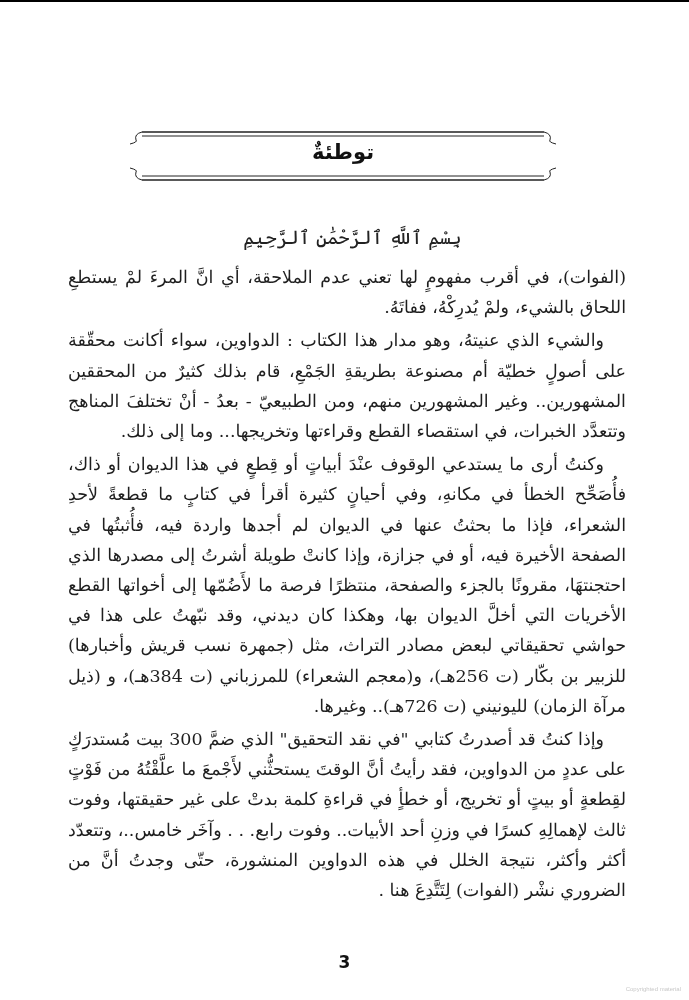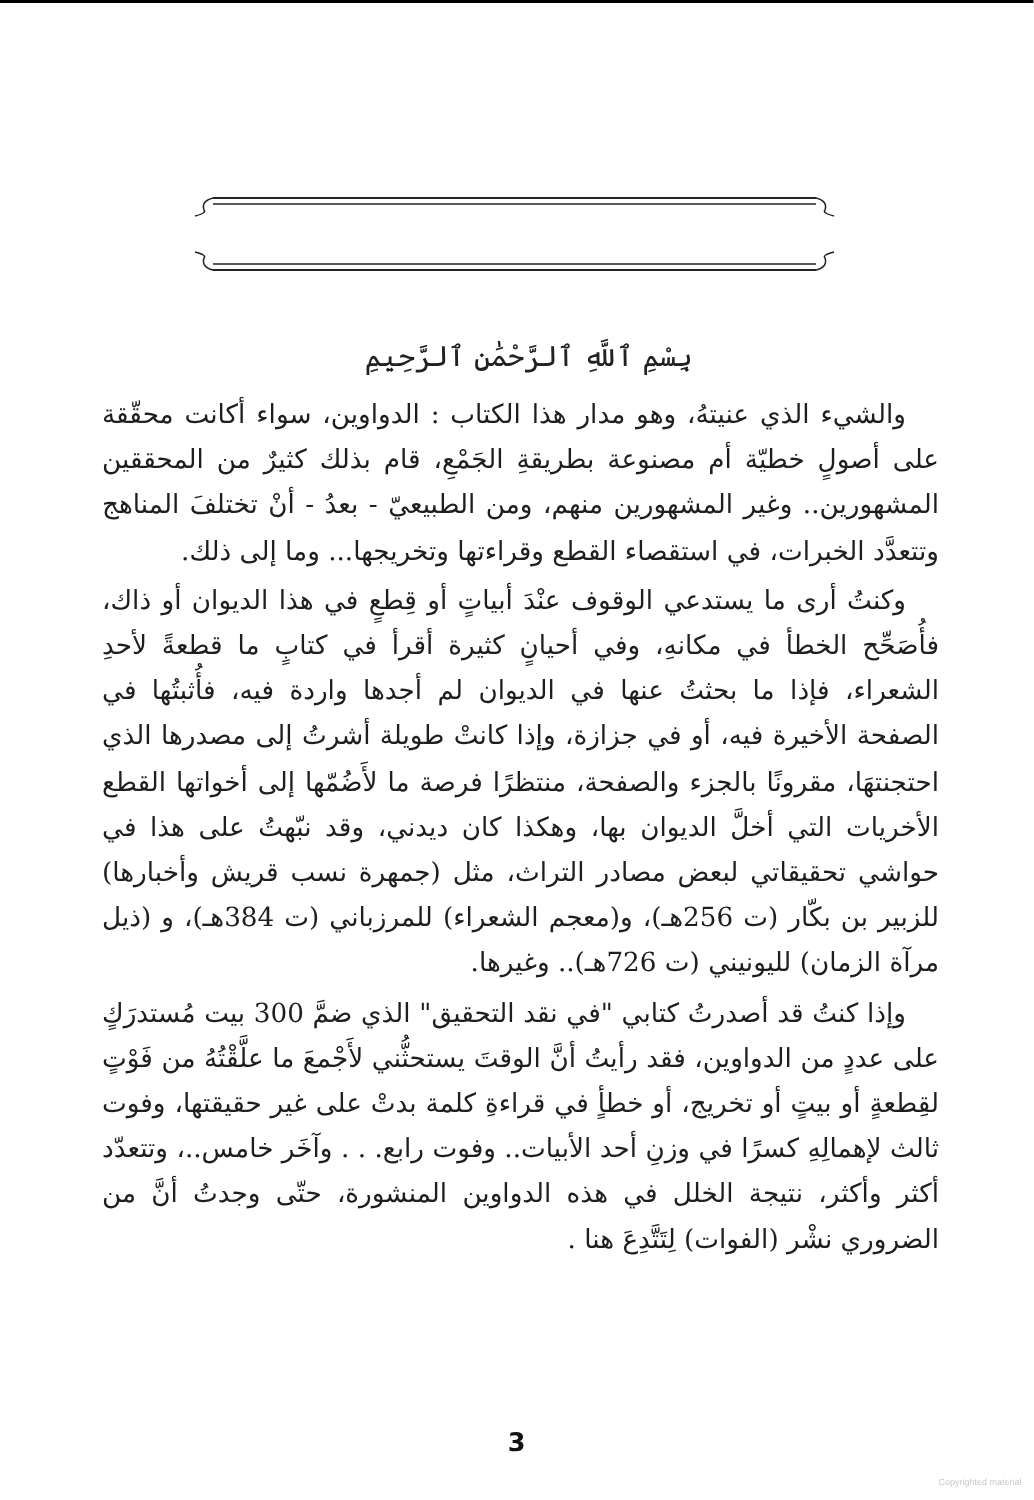--- a/index.html
+++ b/index.html
@@ -112,25 +112,27 @@
 
       <line x1="14" y1="48" x2="416" y2="48" stroke="#222" stroke-width="1"></line>
       <line x1="14" y1="52" x2="416" y2="52" stroke="#222" stroke-width="1.4"></line>
 
       <path d="M14 4 Q6 6 8 12 Q10 14 2 16" fill="none" stroke="#222" stroke-width="1"></path>
       <path d="M14 52 Q6 50 8 44 Q10 42 2 40" fill="none" stroke="#222" stroke-width="1"></path>
 
       <path d="M416 4 Q424 6 422 12 Q420 14 428 16" fill="none" stroke="#222" stroke-width="1"></path>
       <path d="M416 52 Q424 50 422 44 Q420 42 428 40" fill="none" stroke="#222" stroke-width="1"></path>
     </svg>
+    <div class="title-text">توطئةٌ</div>
   </div>
 
   <div class="basmala">بِسْمِ ٱللَّهِ ٱلرَّحْمَٰنِ ٱلرَّحِيمِ</div>
 
   <div class="body-text">
+    <p class="first">(الفوات)، في أقرب مفهومٍ لها تعني عدم الملاحقة، أي انَّ المرءَ لمْ يستطعِ اللحاق بالشيء، ولمْ يُدرِكْهُ، ففاتَهُ.</p>
     <p>والشيء الذي عنيتهُ، وهو مدار هذا الكتاب : الدواوين، سواء أكانت محقّقة على أصولٍ خطيّة أم مصنوعة بطريقةِ الجَمْعِ، قام بذلك كثيرٌ من المحققين المشهورين.. وغير المشهورين منهم، ومن الطبيعيّ - بعدُ - أنْ تختلفَ المناهج وتتعدَّد الخبرات، في استقصاء القطع وقراءتها وتخريجها... وما إلى ذلك.</p>
     <p>وكنتُ أرى ما يستدعي الوقوف عنْدَ أبياتٍ أو قِطعٍ في هذا الديوان أو ذاك، فأُصَحِّح الخطأ في مكانهِ، وفي أحيانٍ كثيرة أقرأ في كتابٍ ما قطعةً لأحدِ الشعراء، فإذا ما بحثتُ عنها في الديوان لم أجدها واردة فيه، فأُثبتُها في الصفحة الأخيرة فيه، أو في جزازة، وإذا كانتْ طويلة أشرتُ إلى مصدرها الذي احتجنتهَا، مقرونًا بالجزء والصفحة، منتظرًا فرصة ما لأَضُمّها إلى أخواتها القطع الأخريات التي أخلَّ الديوان بها، وهكذا كان ديدني، وقد نبّهتُ على هذا في حواشي تحقيقاتي لبعض مصادر التراث، مثل (جمهرة نسب قريش وأخبارها) للزبير بن بكّار (ت 256هـ)، و(معجم الشعراء) للمرزباني (ت 384هـ)، و (ذيل مرآة الزمان) لليونيني (ت 726هـ).. وغيرها.</p>
     <p>وإذا كنتُ قد أصدرتُ كتابي "في نقد التحقيق" الذي ضمَّ 300 بيت مُستدرَكٍ على عددٍ من الدواوين، فقد رأيتُ أنَّ الوقتَ يستحثُّني لأَجْمعَ ما علَّقْتُهُ من فَوْتٍ لقِطعةٍ أو بيتٍ أو تخريج، أو خطأٍ في قراءةِ كلمة بدتْ على غير حقيقتها، وفوت ثالث لإهمالِهِ كسرًا في وزنِ أحد الأبيات.. وفوت رابع. . . وآخَر خامس..، وتتعدّد أكثر وأكثر، نتيجة الخلل في هذه الدواوين المنشورة، حتّى وجدتُ أنَّ من الضروري نشْر (الفوات) لِتَتَّدِعَ هنا .</p>
   </div>
 
   <div class="page-number">3</div>
   <div class="watermark">Copyrighted material</div>
 </div>
 
 </body></html>

